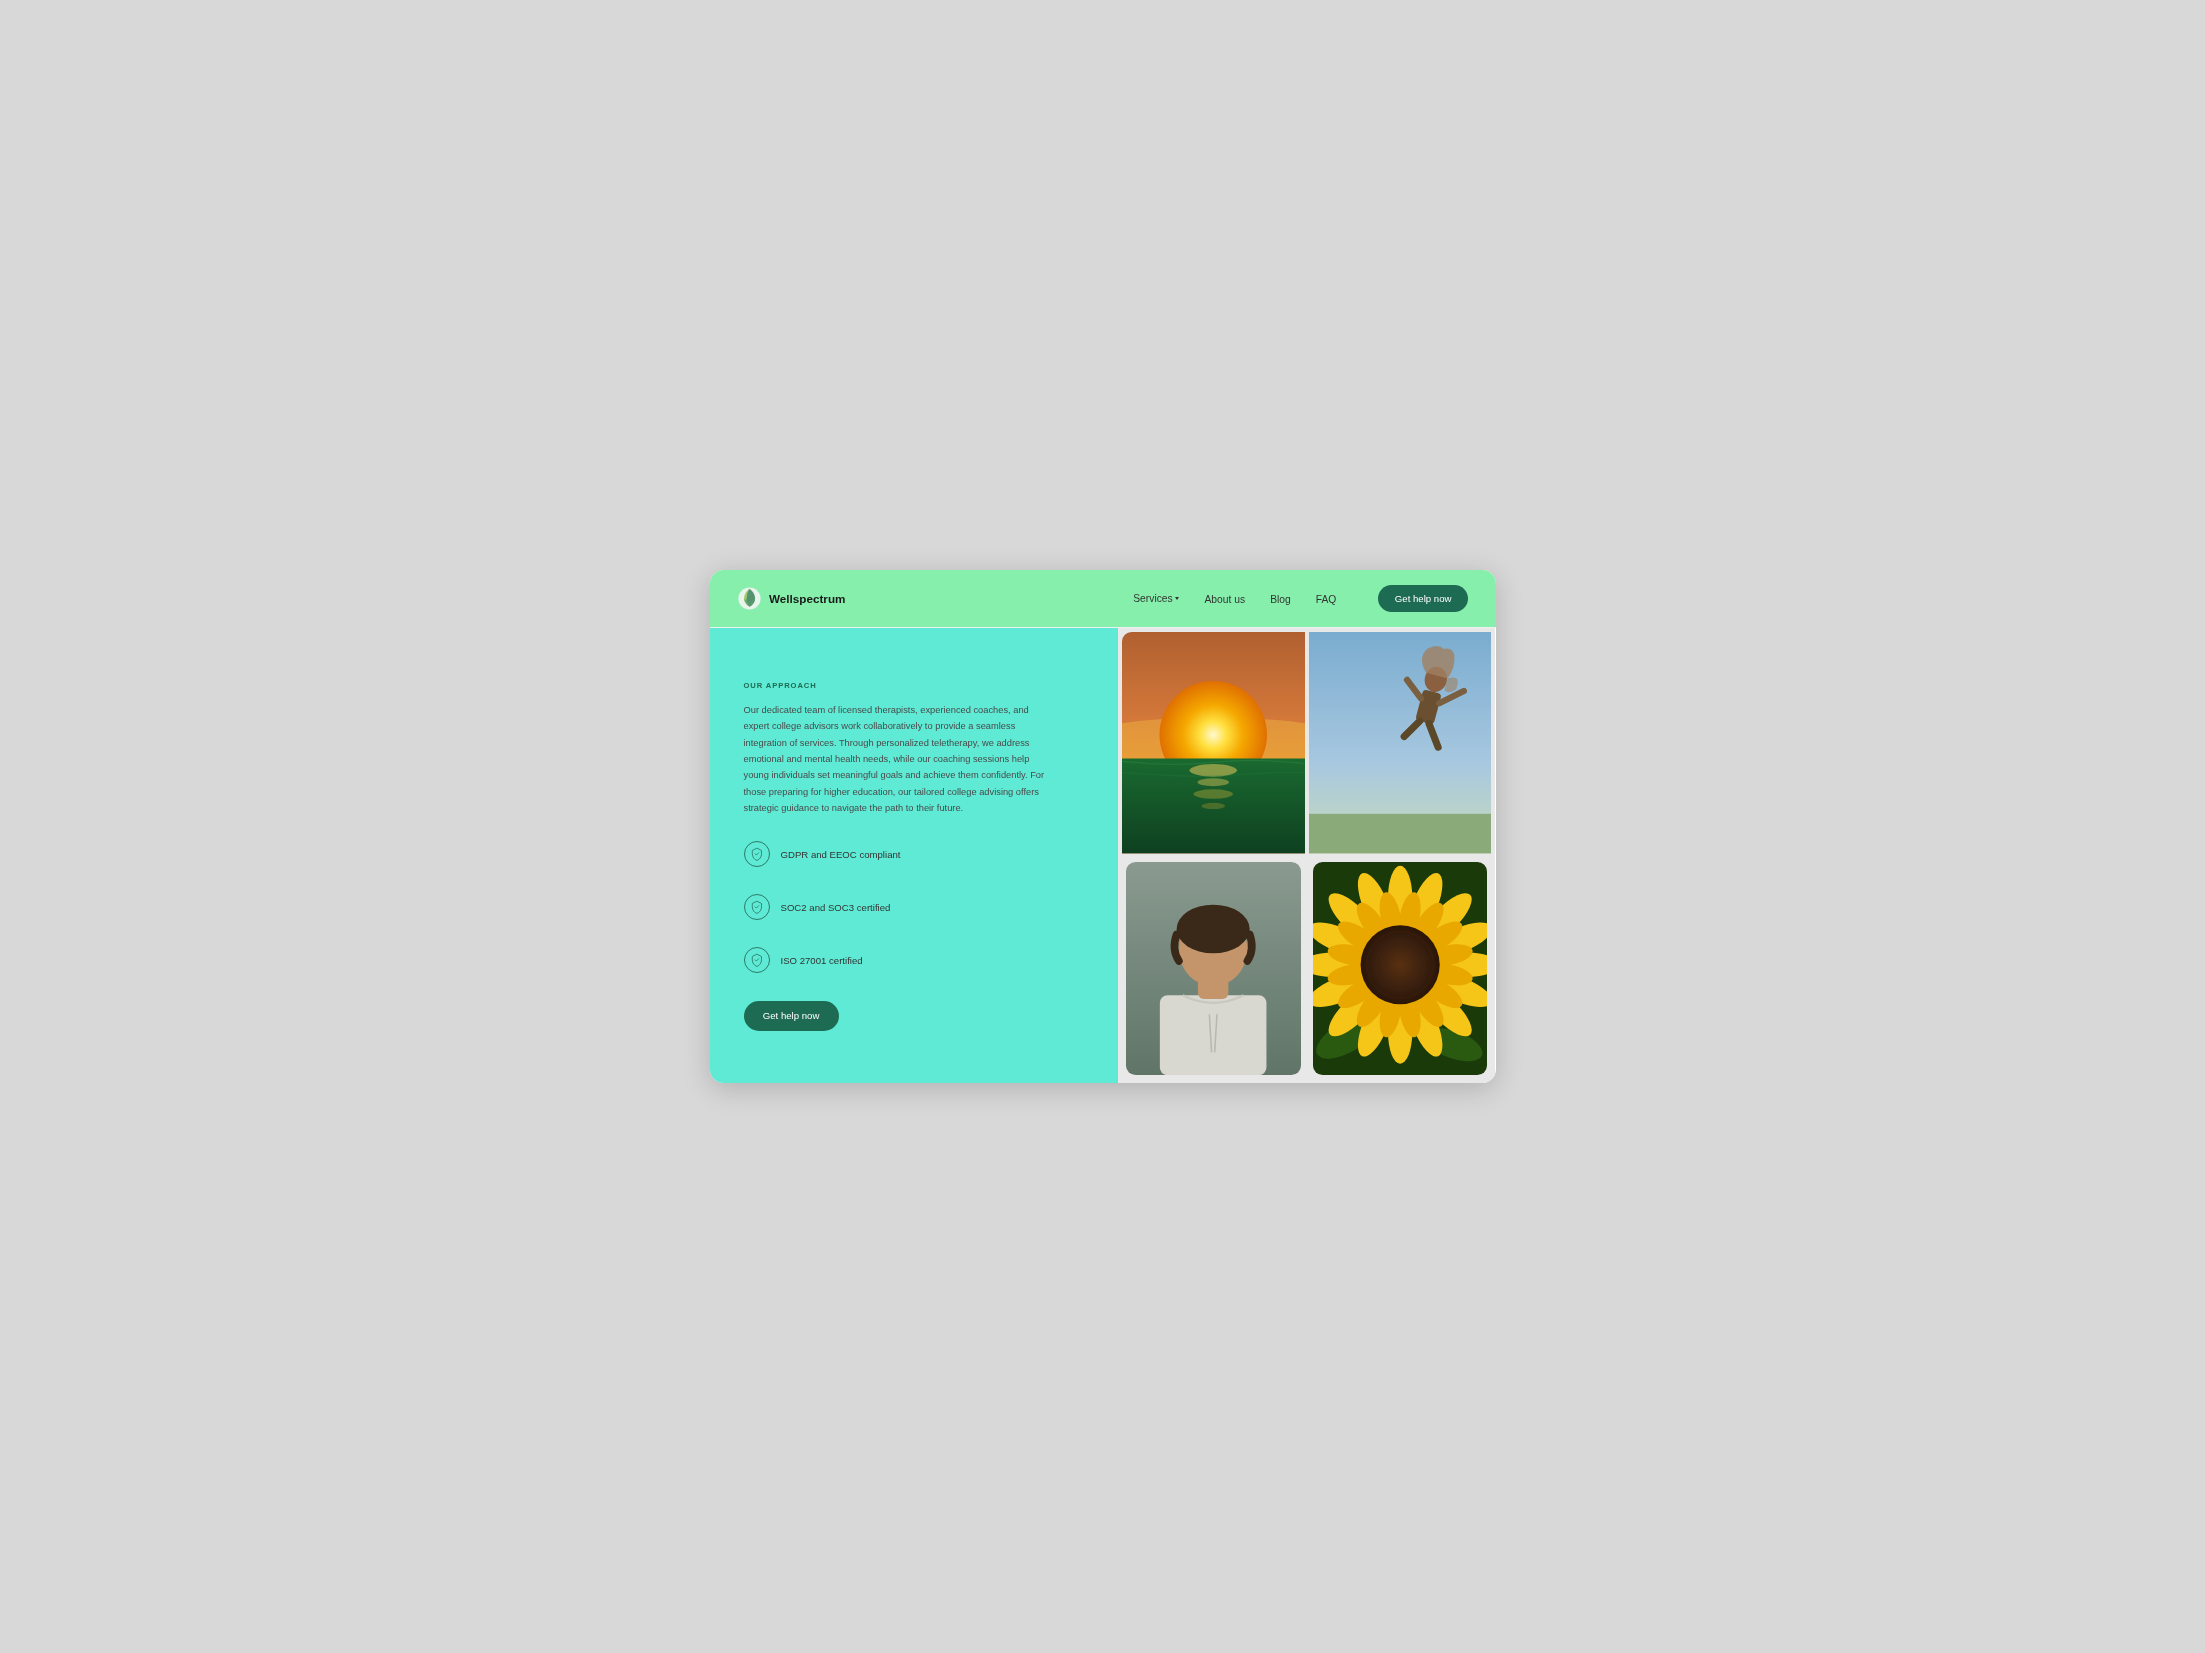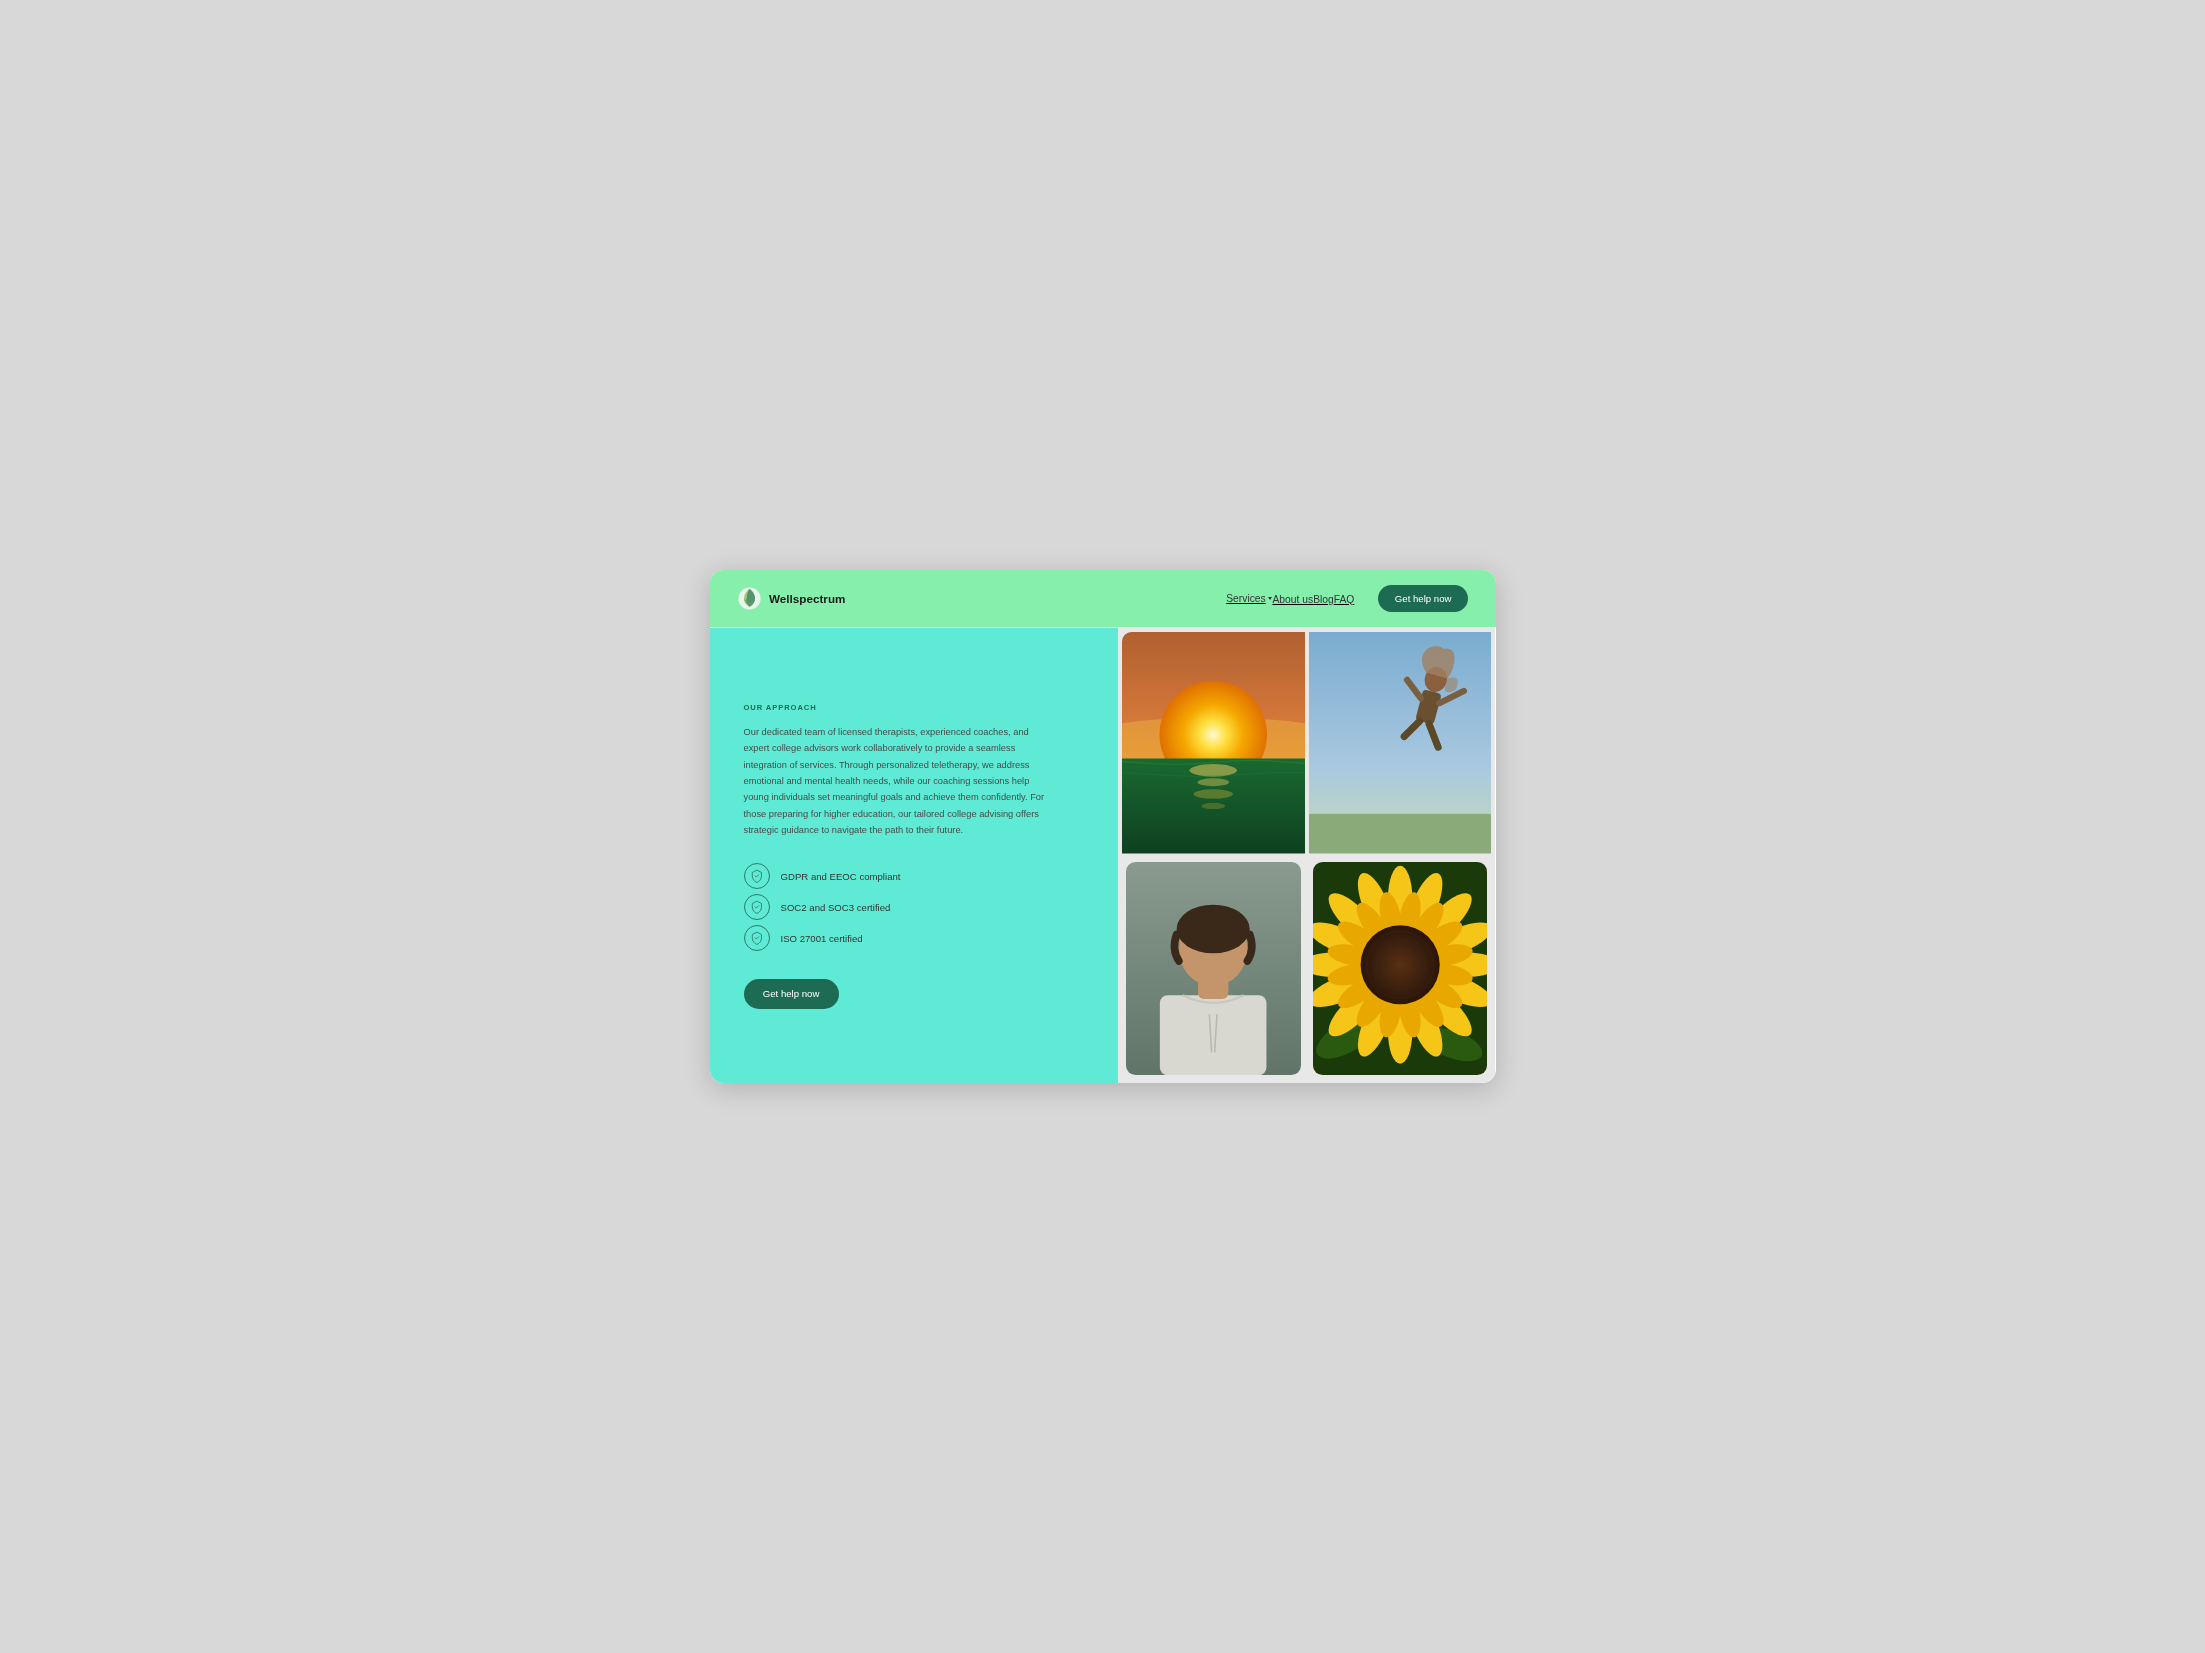--- a/index.html
+++ b/index.html
@@ -47,23 +47,23 @@
 
     .nav-brand {
       font-size: 11.7px;
       font-weight: 600;
       color: #1a1a1a;
     }
 
     .nav-links {
       display: flex;
       align-items: center;
+      gap: 25px;
       list-style: none;
-      margin-right: 24px;
-      text-decoration: underline;
+      margin-right: 42px;
     }
 
     .nav-links a {
       text-decoration: none;
       color: #333;
       font-size: 10.3px;
       font-weight: 450;
     }
 
     .nav-links .services-link {
@@ -133,21 +133,21 @@
       line-height: 1.75;
       color: #4a4a4a;
       margin-bottom: 25px;
       max-width: 303px;
     }
 
     .compliance-list {
       list-style: none;
       display: flex;
       flex-direction: column;
-      gap: 5px;
+      gap: 27px;
       margin-bottom: 27.6px;
     }
 
     .compliance-item {
       display: flex;
       align-items: center;
       gap: 11px;
     }
 
     .shield-icon-wrap {

